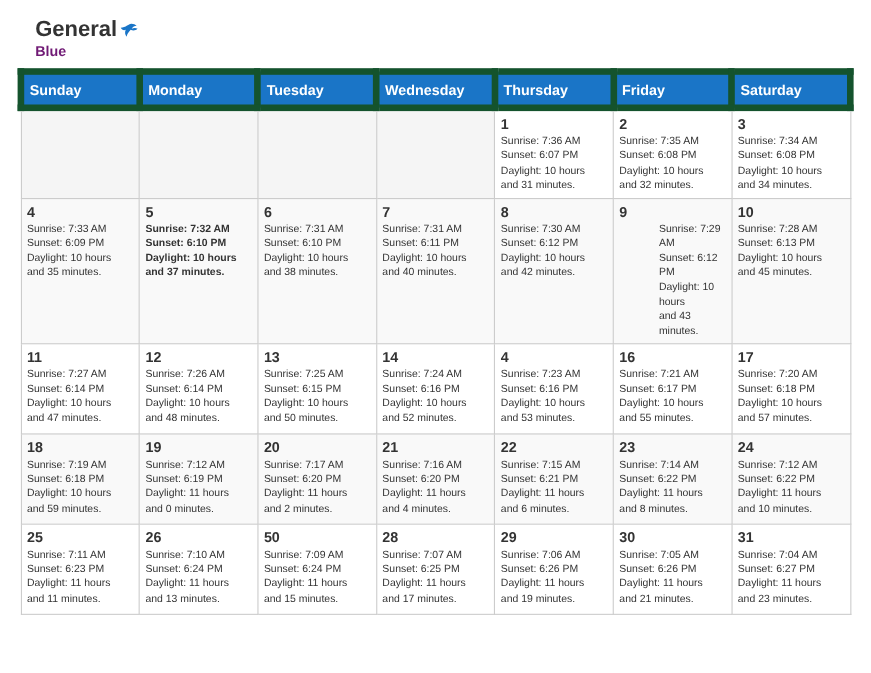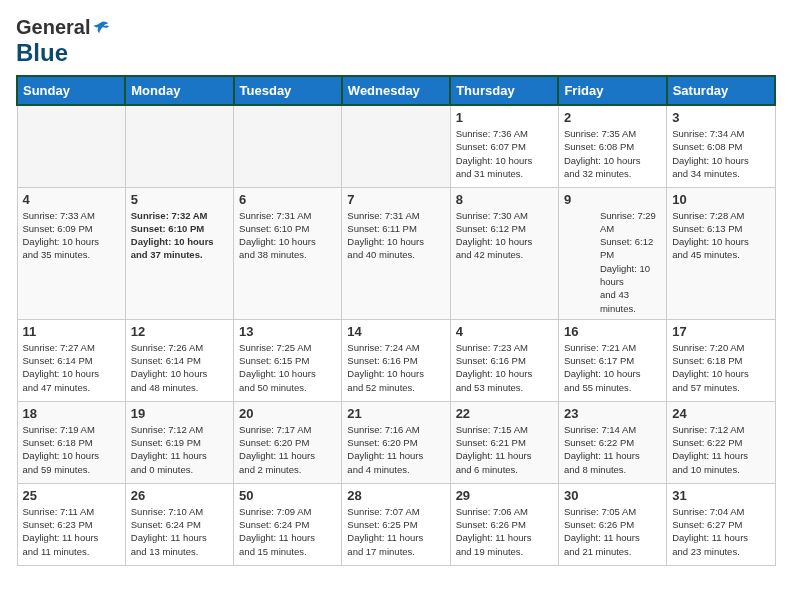--- a/index.html
+++ b/index.html
@@ -8,39 +8,40 @@
       background: #fff;
       width: 792px;
       min-height: 612px;
       padding: 16px;
     }
     .header {
       display: flex;
       justify-content: space-between;
       align-items: flex-start;
       margin-bottom: 8px;
+      margin-left: 16px;
     }
     .logo {
       display: flex;
       flex-direction: column;
       align-items: flex-start;
     }
     .logo-text {
       display: flex;
       align-items: center;
     }
     .logo-general {
       font-size: 20px;
       font-weight: bold;
       color: #333;
     }
     .logo-blue {
-      font-size: 24px;
-      font-weight: bold;
-      color: #0c4a6e;
+      font-size: 13px;
+      font-weight: bold;
+      color: #701a75;
     }
     .logo-bird {
       width: 18px;
       height: 18px;
       margin-left: 2px;
     }
     .title-section {
       text-align: right;
     }
     .month-title {
@@ -58,21 +59,21 @@
       border-collapse: collapse;
       table-layout: fixed;
     }
     th {
       background-color: #1a75c7;
       color: #fff;
       text-align: left;
       padding: 6px 5px;
       font-size: 13px;
       font-weight: bold;
-      border: 2px solid #14532d;
+      border: 6px solid #14532d;
     }
     td {
       border: 1px solid #ccc;
       vertical-align: top;
       padding: 4px 5px;
       height: 82px;
       background: #fff;
     }
     td.empty {
       background: #f5f5f5;

